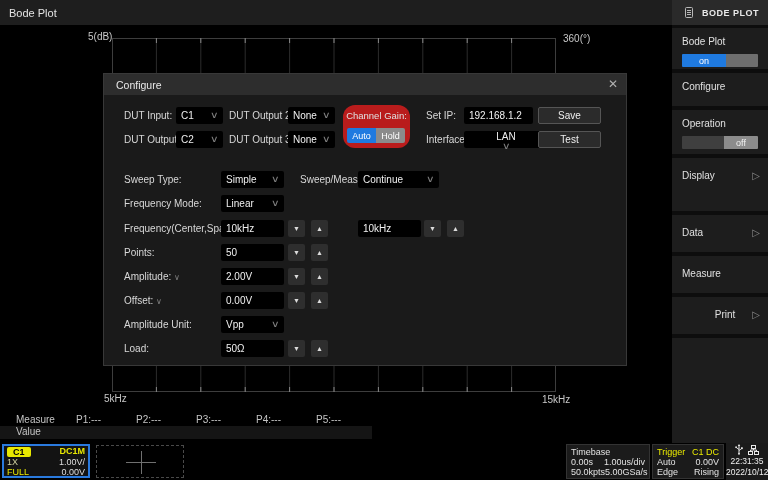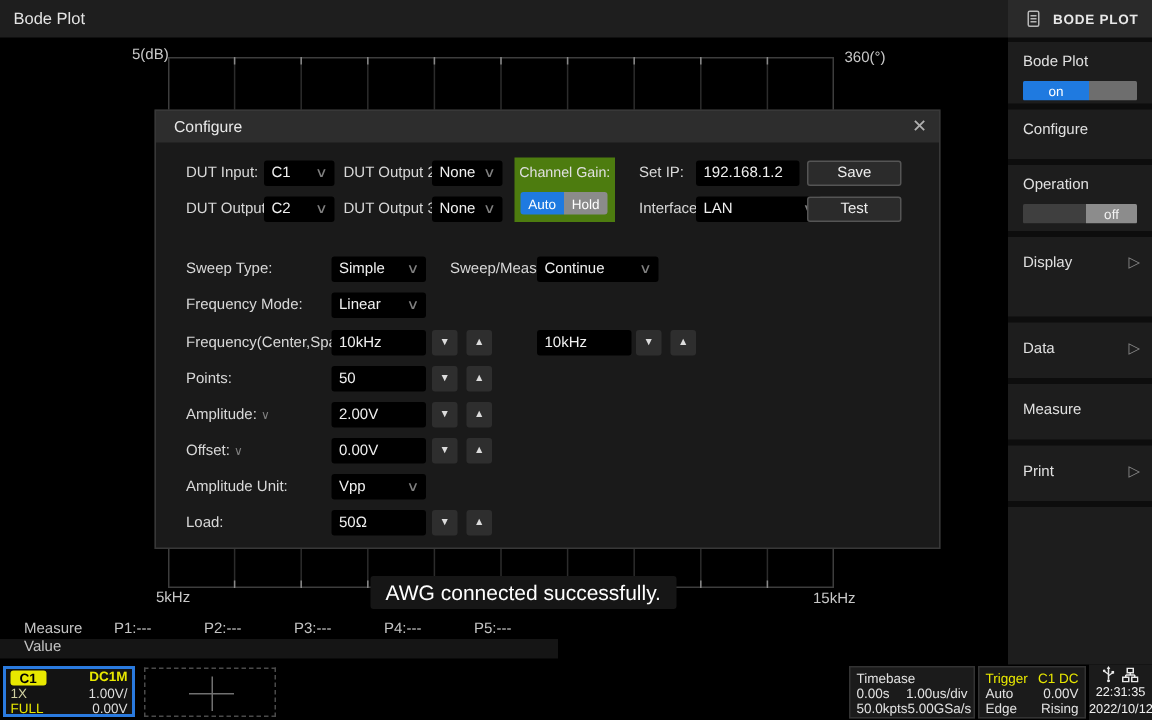--- a/index.html
+++ b/index.html
@@ -23,21 +23,21 @@
   
   #toast{left:247px;top:384px;background:#161616;color:#fff;font-size:14px;
          padding:3px 10px;border-radius:2px;white-space:nowrap;z-index:30;}
   
   #dialog{left:103px;top:73px;width:524px;height:293px;background:#1a1a1a;
           border:1px solid #383838;box-sizing:border-box;z-index:20;}
   #dlg-title{position:absolute;left:0;top:0;right:0;height:21px;background:#2d2d2d;
              display:flex;align-items:center;}
   #dlg-title .t{font-size:10.5px;color:#e8e8e8;margin-left:12px;}
   #dlg-close{position:absolute;right:8px;top:3px;color:#b0b0b0;font-size:12px;cursor:default;}
-  #gainpanel{left:239px;top:31px;width:67px;height:43px;background:#4d7c0f;border-radius:0;}
+  #gainpanel{left:239px;top:31px;width:67px;height:43px;background:#b91c1c;border-radius:12px;}
   #gainpanel .gl{font-size:9.5px;color:#e0e0e0;text-align:center;margin-top:5px;}
   .gainbtn{position:absolute;top:23px;width:29px;height:15px;display:flex;align-items:center;
            justify-content:center;font-size:9px;color:#fff;}
   
   #sidebar{left:672px;top:0;width:96px;height:443px;background:#1d1d1d;box-sizing:border-box;}
   #sb-header{height:25px;background:#2a2a2a;display:flex;align-items:center;border-bottom:3px solid #0d0d0d;}
   #sb-header .t{font-size:9px;font-weight:bold;letter-spacing:.5px;color:#e8e8e8;margin-left:8px;}
   .sb-sec{box-sizing:border-box;border-bottom:4px solid #0d0d0d;position:relative;padding:8px 0 0 10px;}
   .sb-lbl{font-size:10px;color:#e0e0e0;}
   .sb-arrow{position:absolute;right:8px;top:12px;color:#8a8a8a;font-size:10px;}
@@ -111,21 +111,20 @@
         <line x1="355.2" y1="349" x2="355.2" y2="354"></line>
       <line x1="399.6" y1="349" x2="399.6" y2="354"></line>
     </g>
   </svg>
 
   <div class="abs axlbl" style="left:88px;top:31px;text-align:right;">5(dB)</div>
   <div class="abs axlbl" style="left:563px;top:33px;">360(°)</div>
   <div class="abs axlbl" style="left:104px;top:393px;">5kHz</div>
   <div class="abs axlbl" style="left:542px;top:394px;">15kHz</div>
 
-  <div class="abs" id="toast">AWG connected successfully.</div>
 
   <div class="abs" id="dialog">
     <div id="dlg-title">
       <span class="t">Configure</span>
       <span id="dlg-close">✕</span>
     </div>
 
     <div class="abs lbl" style="left:20px;top:33px;">DUT Input:</div>
     <div class="abs field dd" style="left:72px;top:33px;width:47px;">
       <span>C1</span>
@@ -149,21 +148,21 @@
     <div class="abs field dd" style="left:72px;top:57px;width:47px;">
       <span>C2</span>
       <span class="chev">∨</span>
     </div>
     <div class="abs lbl" style="left:125px;top:57px;">DUT Output 3:</div>
     <div class="abs field dd" style="left:184px;top:57px;width:47px;">
       <span>None</span>
       <span class="chev">∨</span>
     </div>
     <div class="abs lbl" style="left:322px;top:57px;">Interface:</div>
-    <div class="abs field dd" style="left:360px;top:57px;width:84px;">
+    <div class="abs field dd" style="left:360px;top:57px;width:84px;flex-direction:column;">
       <span>LAN</span>
       <span class="chev">∨</span>
     </div>
     <div class="abs pushbtn" style="left:434px;top:57px;width:63px;">Test</div>
 
     <div class="abs lbl" style="left:20px;top:97px;">Sweep Type:</div>
     <div class="abs field dd" style="left:117px;top:97px;width:63px;">
       <span>Simple</span>
       <span class="chev">∨</span>
     </div>
@@ -269,21 +268,21 @@
       <div class="sb-lbl">Display</div>
       <span class="sb-arrow">▷</span>
     </div>
     <div class="sb-sec" style="height:41px;padding-top:12px;">
       <div class="sb-lbl">Data</div>
       <span class="sb-arrow">▷</span>
     </div>
     <div class="sb-sec" style="height:41px;padding-top:12px;">
       <div class="sb-lbl">Measure</div>
     </div>
-    <div class="sb-sec" style="height:41px;padding-top:12px;">
+    <div class="sb-sec" style="height:41px;padding-top:12px;text-align:center;">
       <div class="sb-lbl">Print</div>
       <span class="sb-arrow">▷</span>
     </div>
   </div>
 
   <div class="abs mlbl" style="left:16px;top:414px;">Measure</div>
   <div class="abs mlbl" style="left:76px;top:414px;">P1:---</div>
   <div class="abs mlbl" style="left:136px;top:414px;">P2:---</div>
   <div class="abs mlbl" style="left:196px;top:414px;">P3:---</div>
   <div class="abs mlbl" style="left:256px;top:414px;">P4:---</div>

